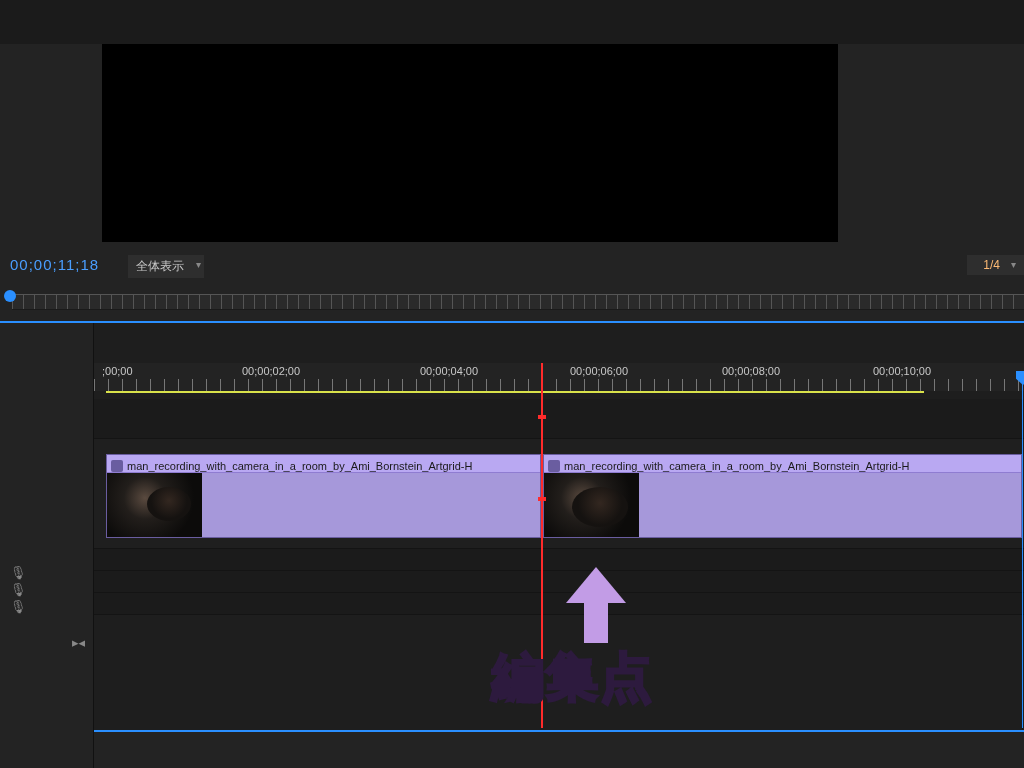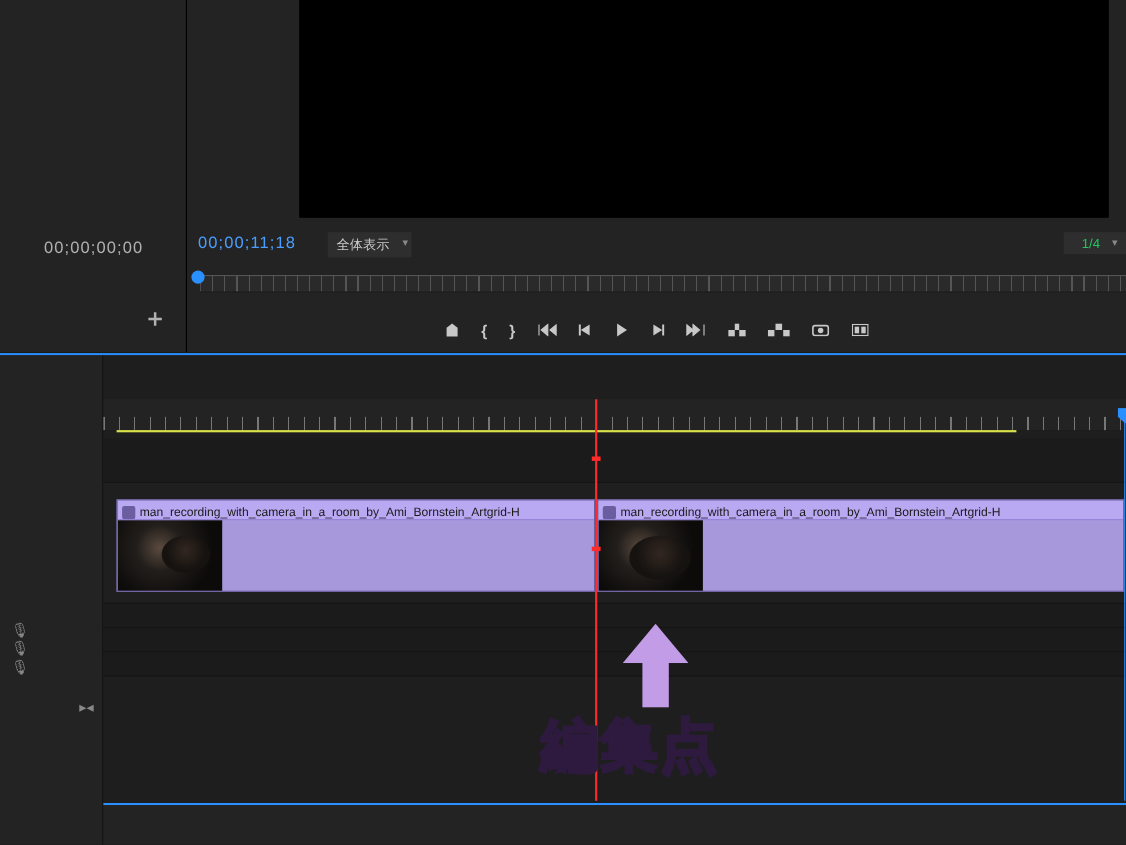--- a/index.html
+++ b/index.html
@@ -24,39 +24,39 @@
 }
 .source-tc {
   position: absolute; bottom: 86px; left: 40px;
   color: #b0b0b0; font-size: 15px; letter-spacing: 1px;
 }
 .add-btn {
   position: absolute; bottom: 16px; left: 130px;
   color: #b0b0b0; font-size: 22px; font-weight: bold;
 }
 .program-panel {
-  flex: 1; height: 320px; background: #232323; position: relative;
+  flex: 1; height: 320px; background: #232323; position: relative; margin-top: 44px;
 }
 .preview-canvas {
   position: absolute; left: 102px; top: 0; width: 736px; height: 198px;
   background: #000;
 }
 .program-tc {
   position: absolute; left: 10px; top: 212px;
   color: #4a9eff; font-size: 15px; letter-spacing: 1px;
 }
 .fit-select {
   position: absolute; left: 128px; top: 211px;
   background: #2e2e2e; color: #c8c8c8; font-size: 12px;
   border: none; padding: 3px 20px 3px 8px;
 }
 .fit-caret { position: absolute; left: 196px; top: 215px; font-size: 10px; color: #888; }
 .res-select {
   position: absolute; right: 0; top: 211px;
-  background: #2e2e2e; color: #22c55e; font-size: 12px;
+  background: #2e2e2e; color: #fdba74; font-size: 12px;
   padding: 3px 24px 3px 16px;
 }
 .res-caret { position: absolute; right: 8px; top: 215px; font-size: 10px; color: #888; }
 
 .mini-ruler {
   position: absolute; left: 0; top: 244px; right: 0; height: 26px;
   background: #232323;
 }
 .mini-ticks {
   position: absolute; left: 12px; right: 0; top: 6px; height: 16px;
@@ -215,24 +215,20 @@
   background: #232323;
 }
 </style>
 </head>
 <body>
 
 <div class="app">
 
   <div class="top-area">
 
-    <div class="source-panel">
-      <div class="source-tc">00;00;00;00</div>
-      <div class="add-btn">＋</div>
-    </div>
 
     <div class="program-panel">
       <div class="preview-canvas"></div>
 
       <div class="program-tc">00;00;11;18</div>
 
       <div class="fit-select">
         <span>全体表示</span>
       </div>
       <span class="fit-caret">▾</span>
@@ -320,20 +316,29 @@
         <span class="mic">🎙</span>
         <span class="mic">🎙</span>
         <span class="mic">🎙</span>
       </div>
       <span class="snap-btn">▸◂</span>
     </div>
 
     <div class="tl-right">
 
       <div class="ruler">
+        <div class="ruler-labels">
+          <span class="rl" style="left:12px">;00;00</span>
+          <span class="rl" style="left:152px">00;00;02;00</span>
+          <span class="rl" style="left:330px">00;00;04;00</span>
+          <span class="rl" style="left:480px">00;00;06;00</span>
+          <span class="rl" style="left:632px">00;00;08;00</span>
+          <span class="rl" style="left:783px">00;00;10;00</span>
+
+        </div>
         <div class="ruler-ticks"></div>
       </div>
       <div class="work-area-bar"></div>
 
       <div class="tracks">
         <div class="trk v2"></div>
         <div class="trk v1"></div>
         <div class="trk a1"></div>
         <div class="trk a2"></div>
         <div class="trk a3"></div>

